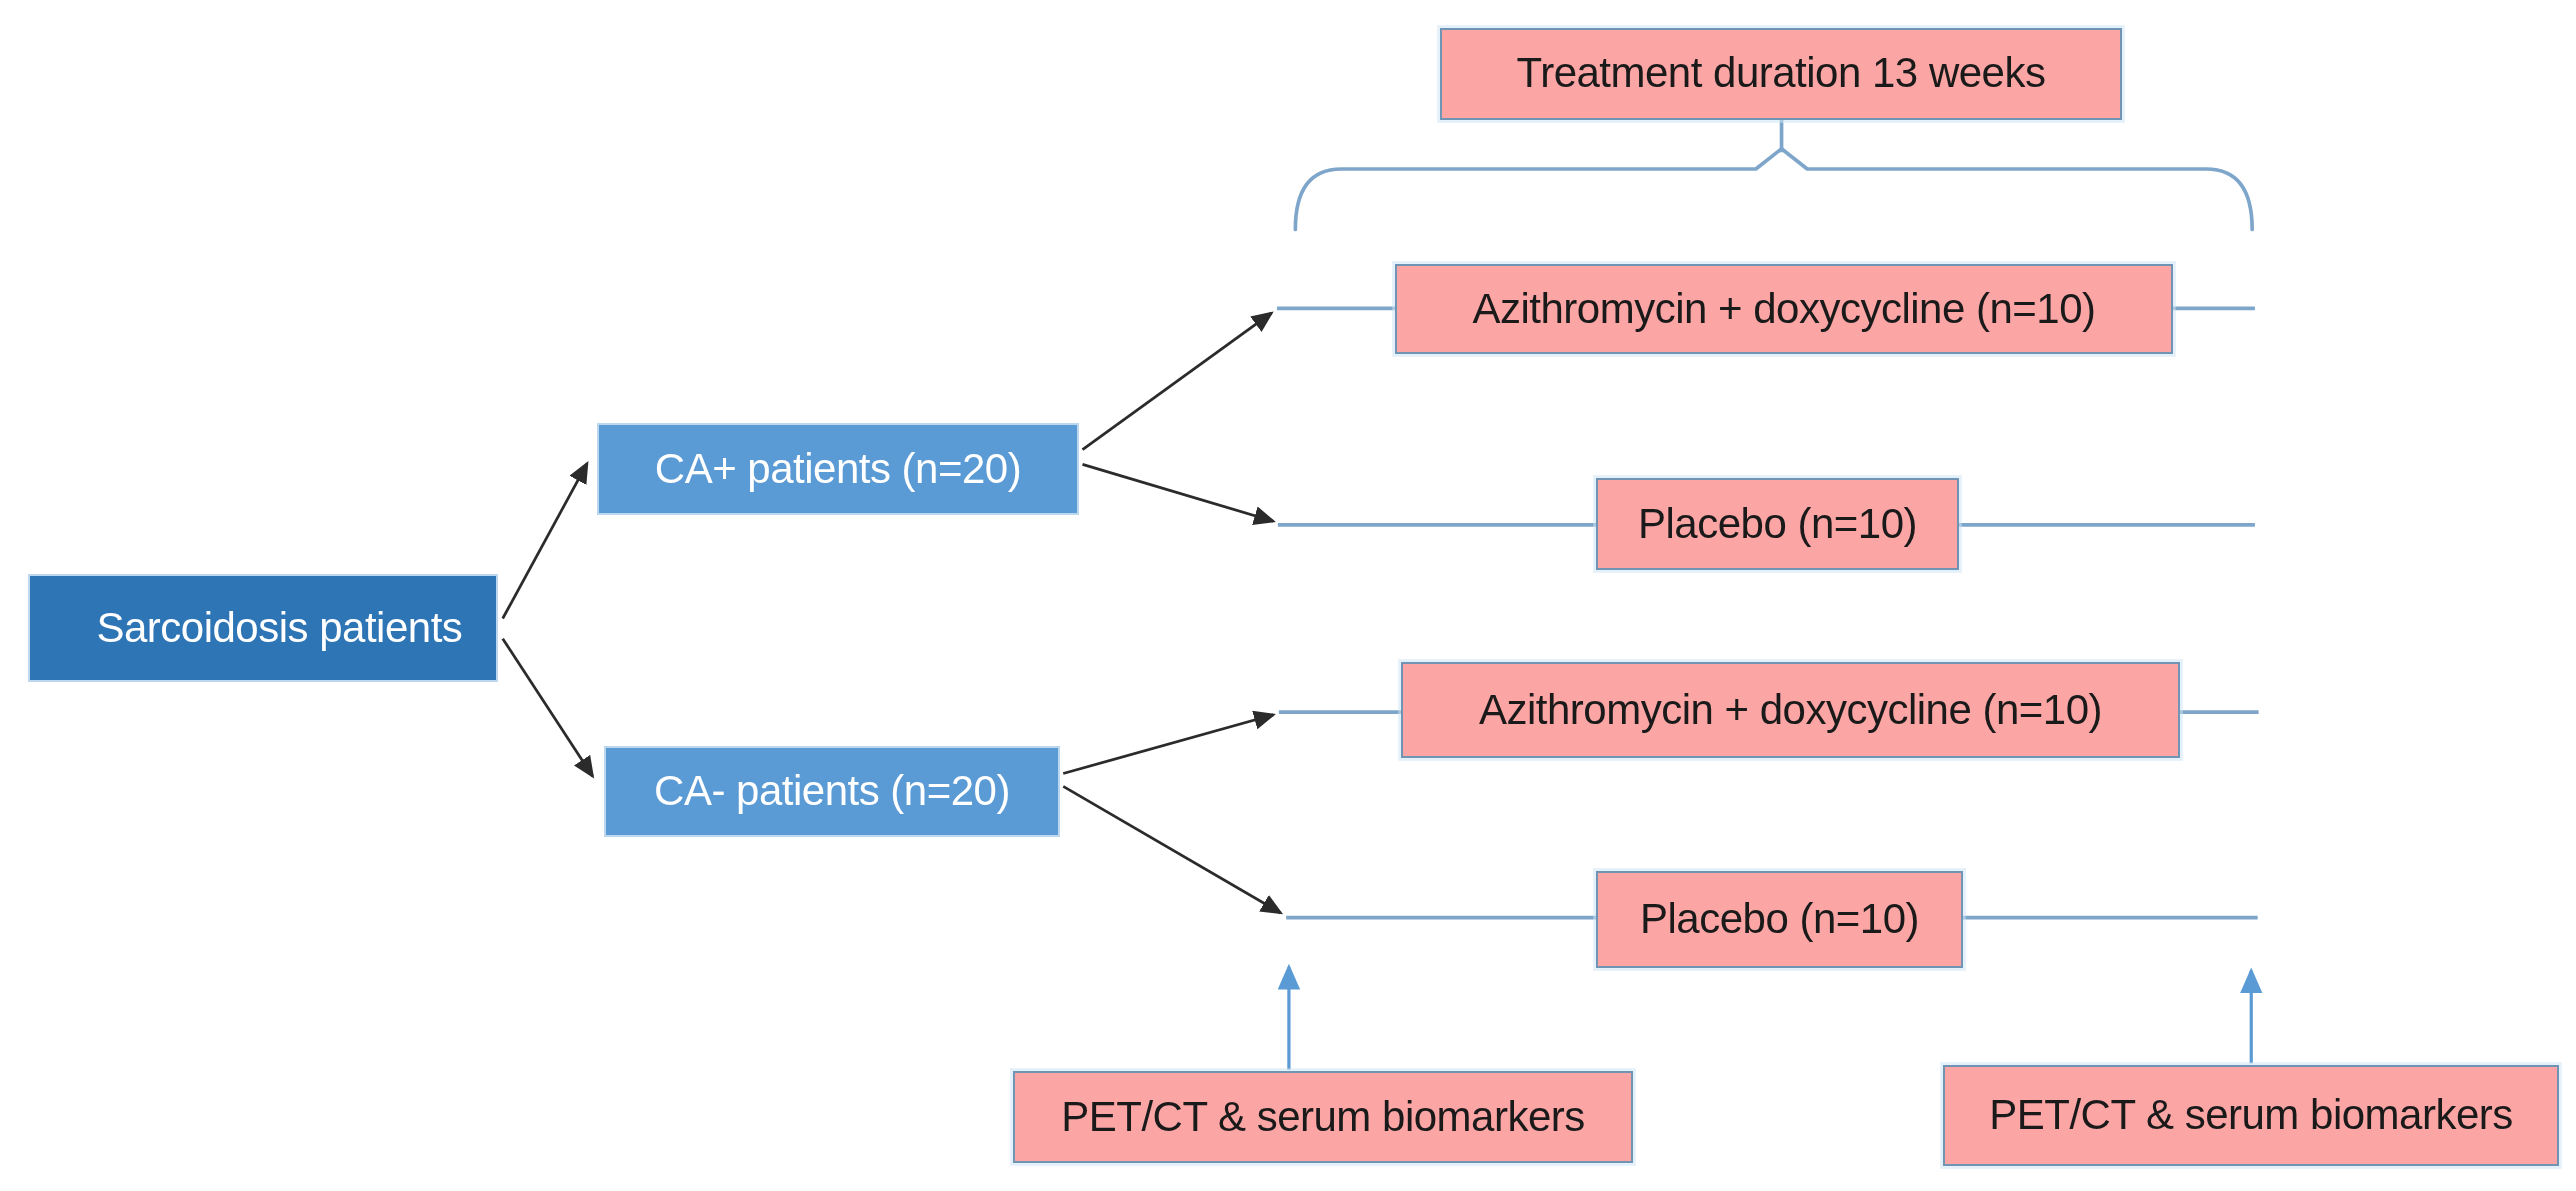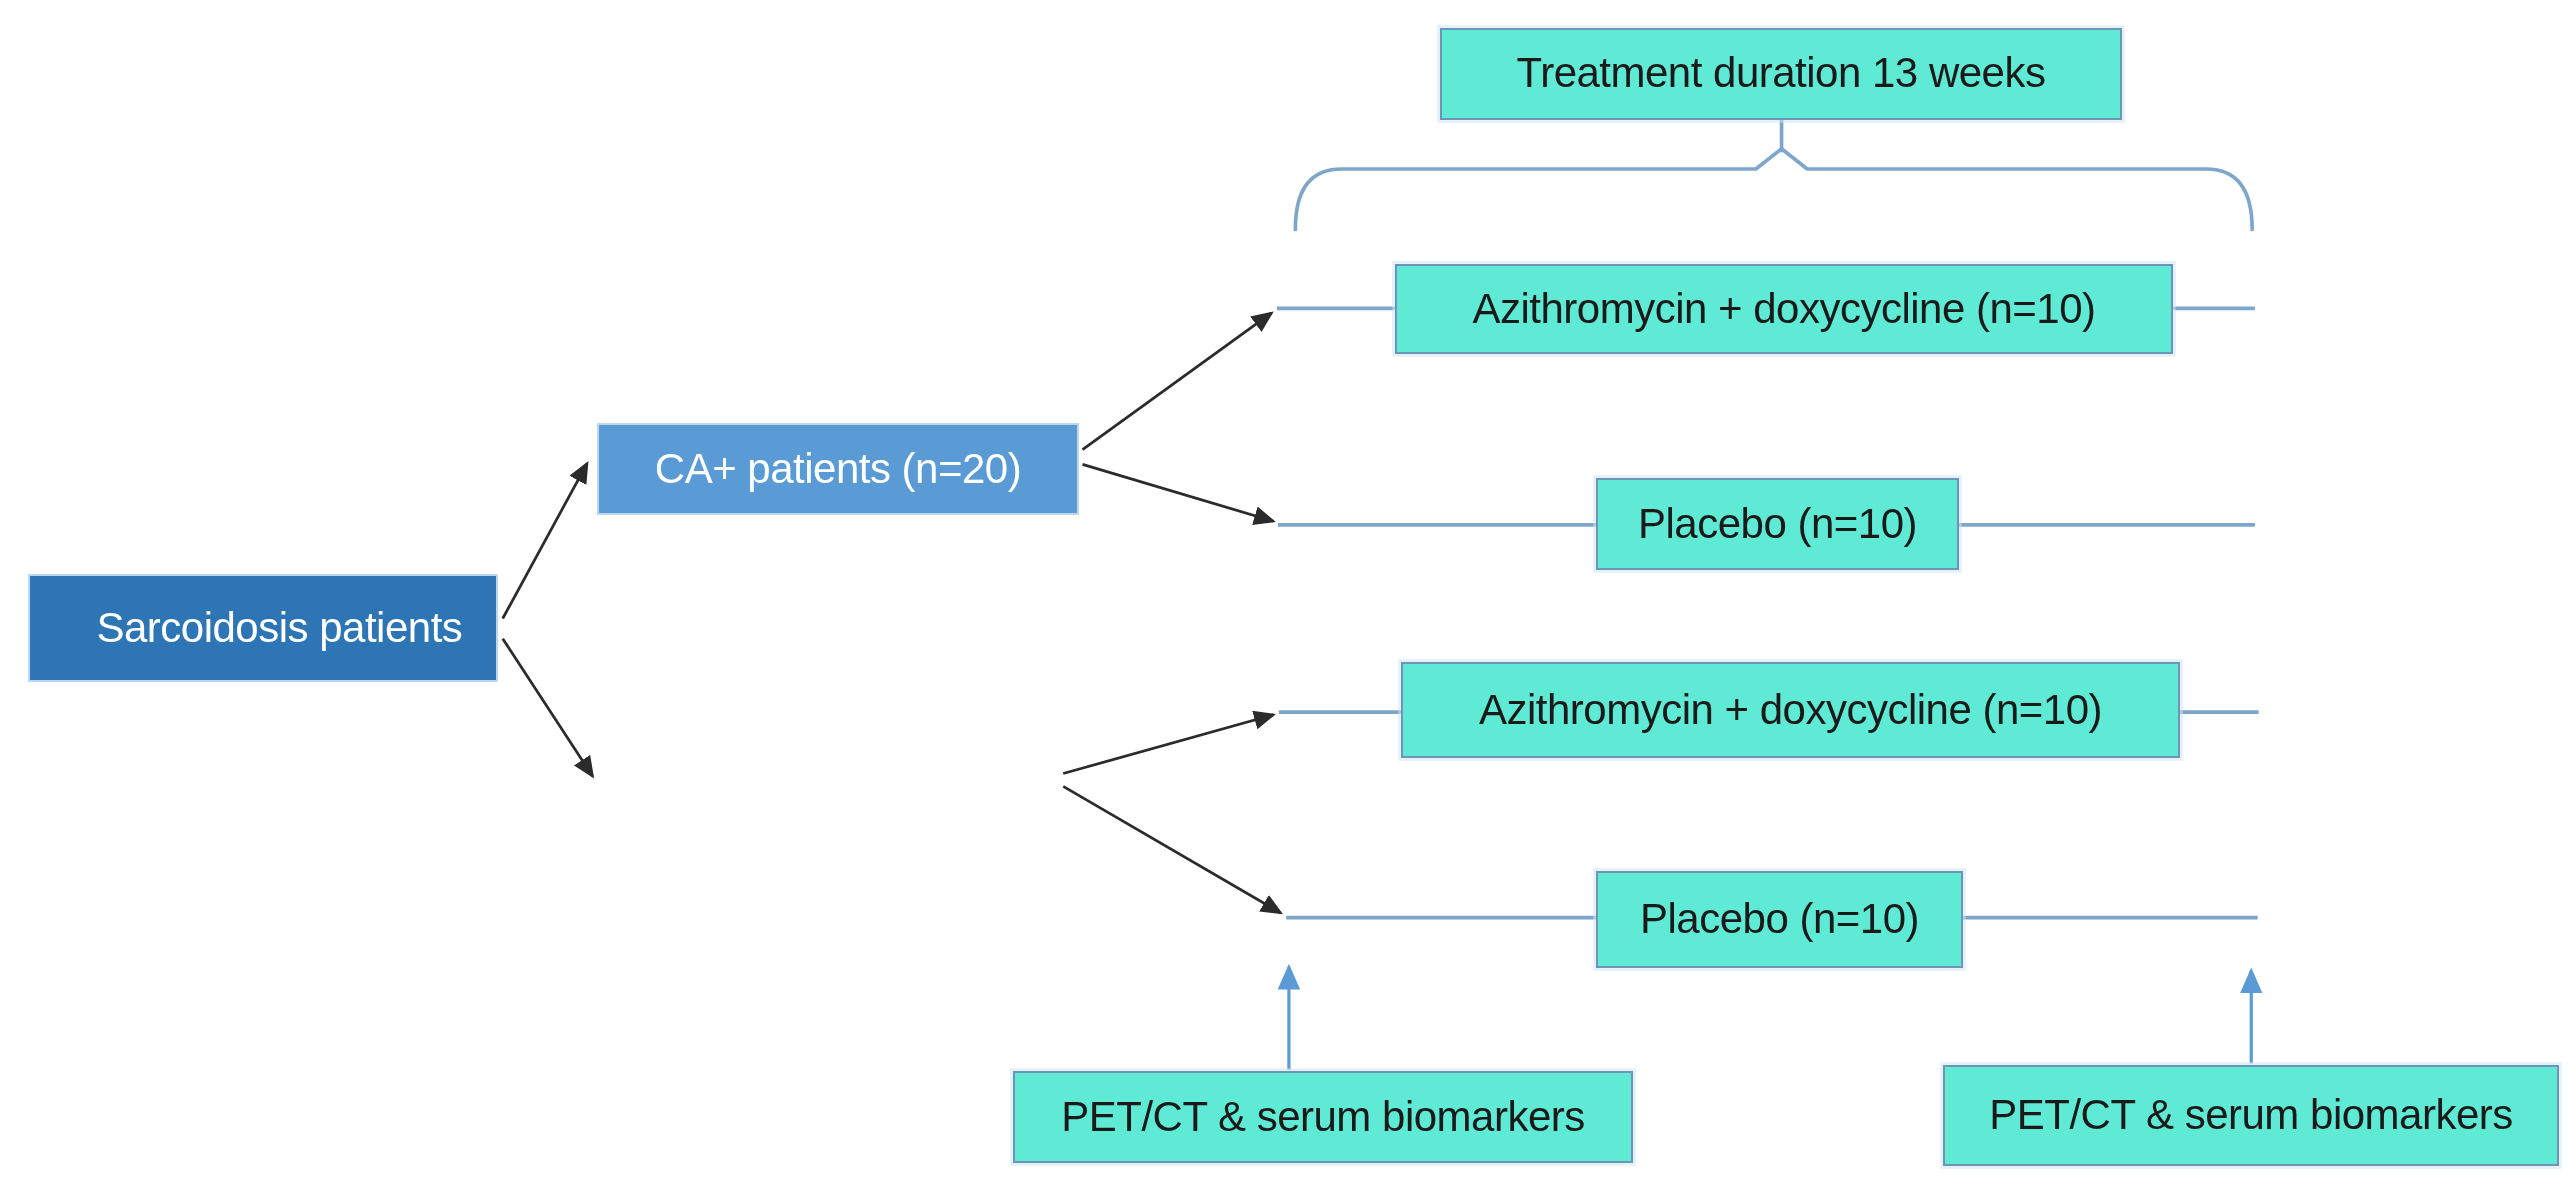--- a/index.html
+++ b/index.html
@@ -22,21 +22,21 @@
     display: flex;
     align-items: center;
     justify-content: center;
     text-align: center;
     font-size: 42px;
     line-height: 1.1;
     letter-spacing: -0.5px;
     white-space: nowrap;
   }
   .box.white {
-    background: #5eead4;
+    background: #fca5a5;
     border: 2.8px solid var(--white-box-border, #6f94b4);
     color: var(--text-dark, #1a1a1a);
     box-shadow: 0 0 0 2.8px rgba(205, 227, 246, 0.55);
   }
   .box.blue-mid {
     background: var(--group-fill, #5b9bd5);
     border: 2.8px solid var(--blue-box-border, #bdd7ee);
     color: var(--text-light, #ffffff);
     margin-top: 12px;
   }
@@ -94,20 +94,21 @@
     <line class="black-arrow" marker-end="url(#ah-black)" x1="1159" y1="857" x2="1396" y2="995"></line>
 
     <line class="blue-arrow" marker-end="url(#ah-blue)" x1="1405" y1="1166" x2="1405" y2="1054"></line>
     <line class="blue-arrow" marker-end="url(#ah-blue)" x1="2454" y1="1159" x2="2454" y2="1058"></line>
   </svg>
 
   <div class="box blue-dark" id="population-box">Sarcoidosis patients</div>
 
   <div class="box blue-mid" id="ca-positive-box">CA+ patients (n=20)</div>
 
+  <div class="box blue-mid" id="ca-negative-box">CA- patients (n=20)</div>
 
   <div class="box white" id="duration-box">Treatment duration 13 weeks</div>
 
   <div class="box white" id="arm-azi-ca-pos">Azithromycin + doxycycline (n=10)</div>
 
   <div class="box white" id="arm-pla-ca-pos">Placebo (n=10)</div>
 
   <div class="box white" id="arm-azi-ca-neg">Azithromycin + doxycycline (n=10)</div>
 
   <div class="box white" id="arm-pla-ca-neg">Placebo (n=10)</div>

